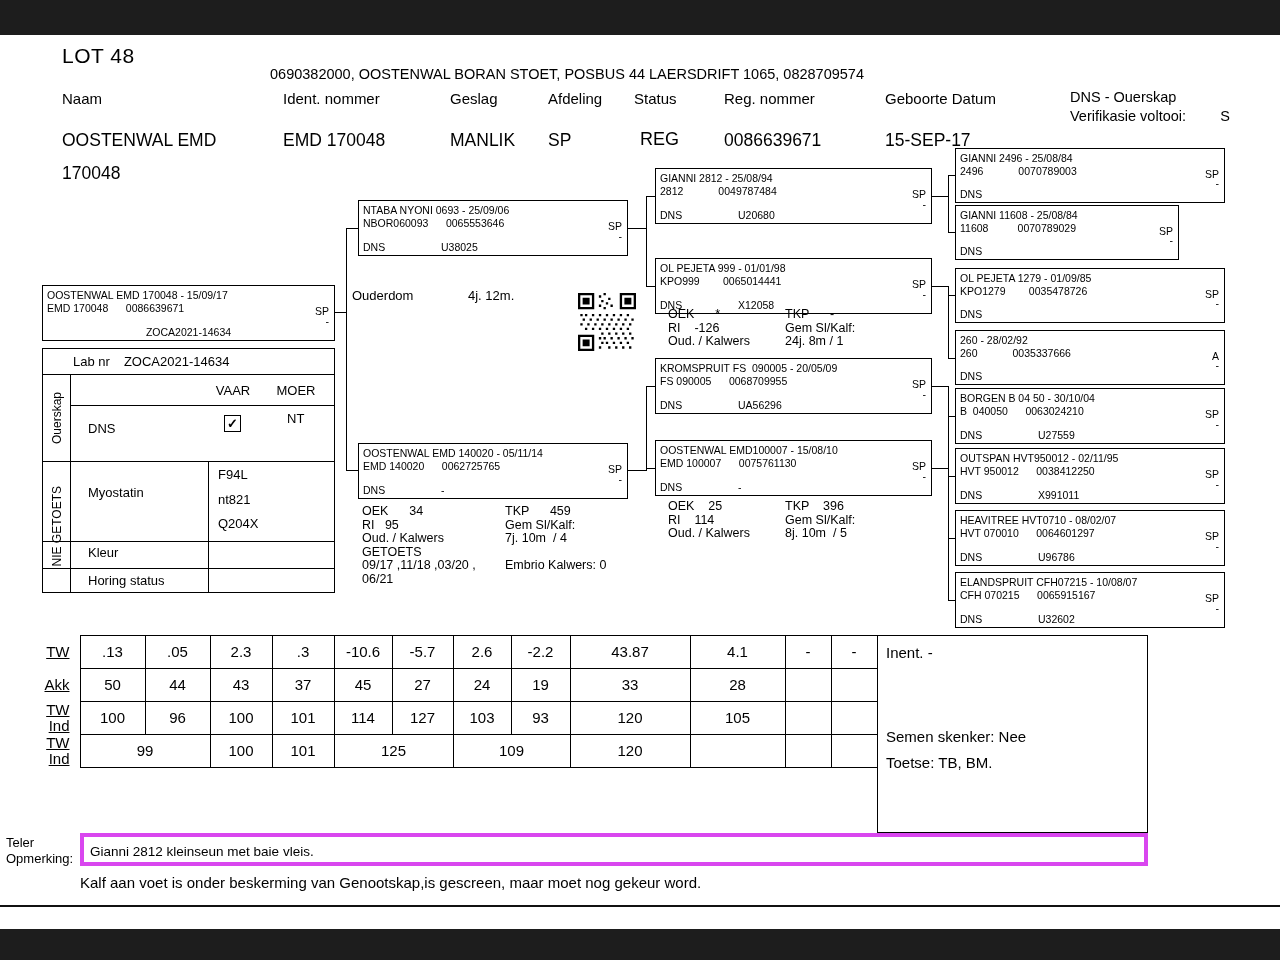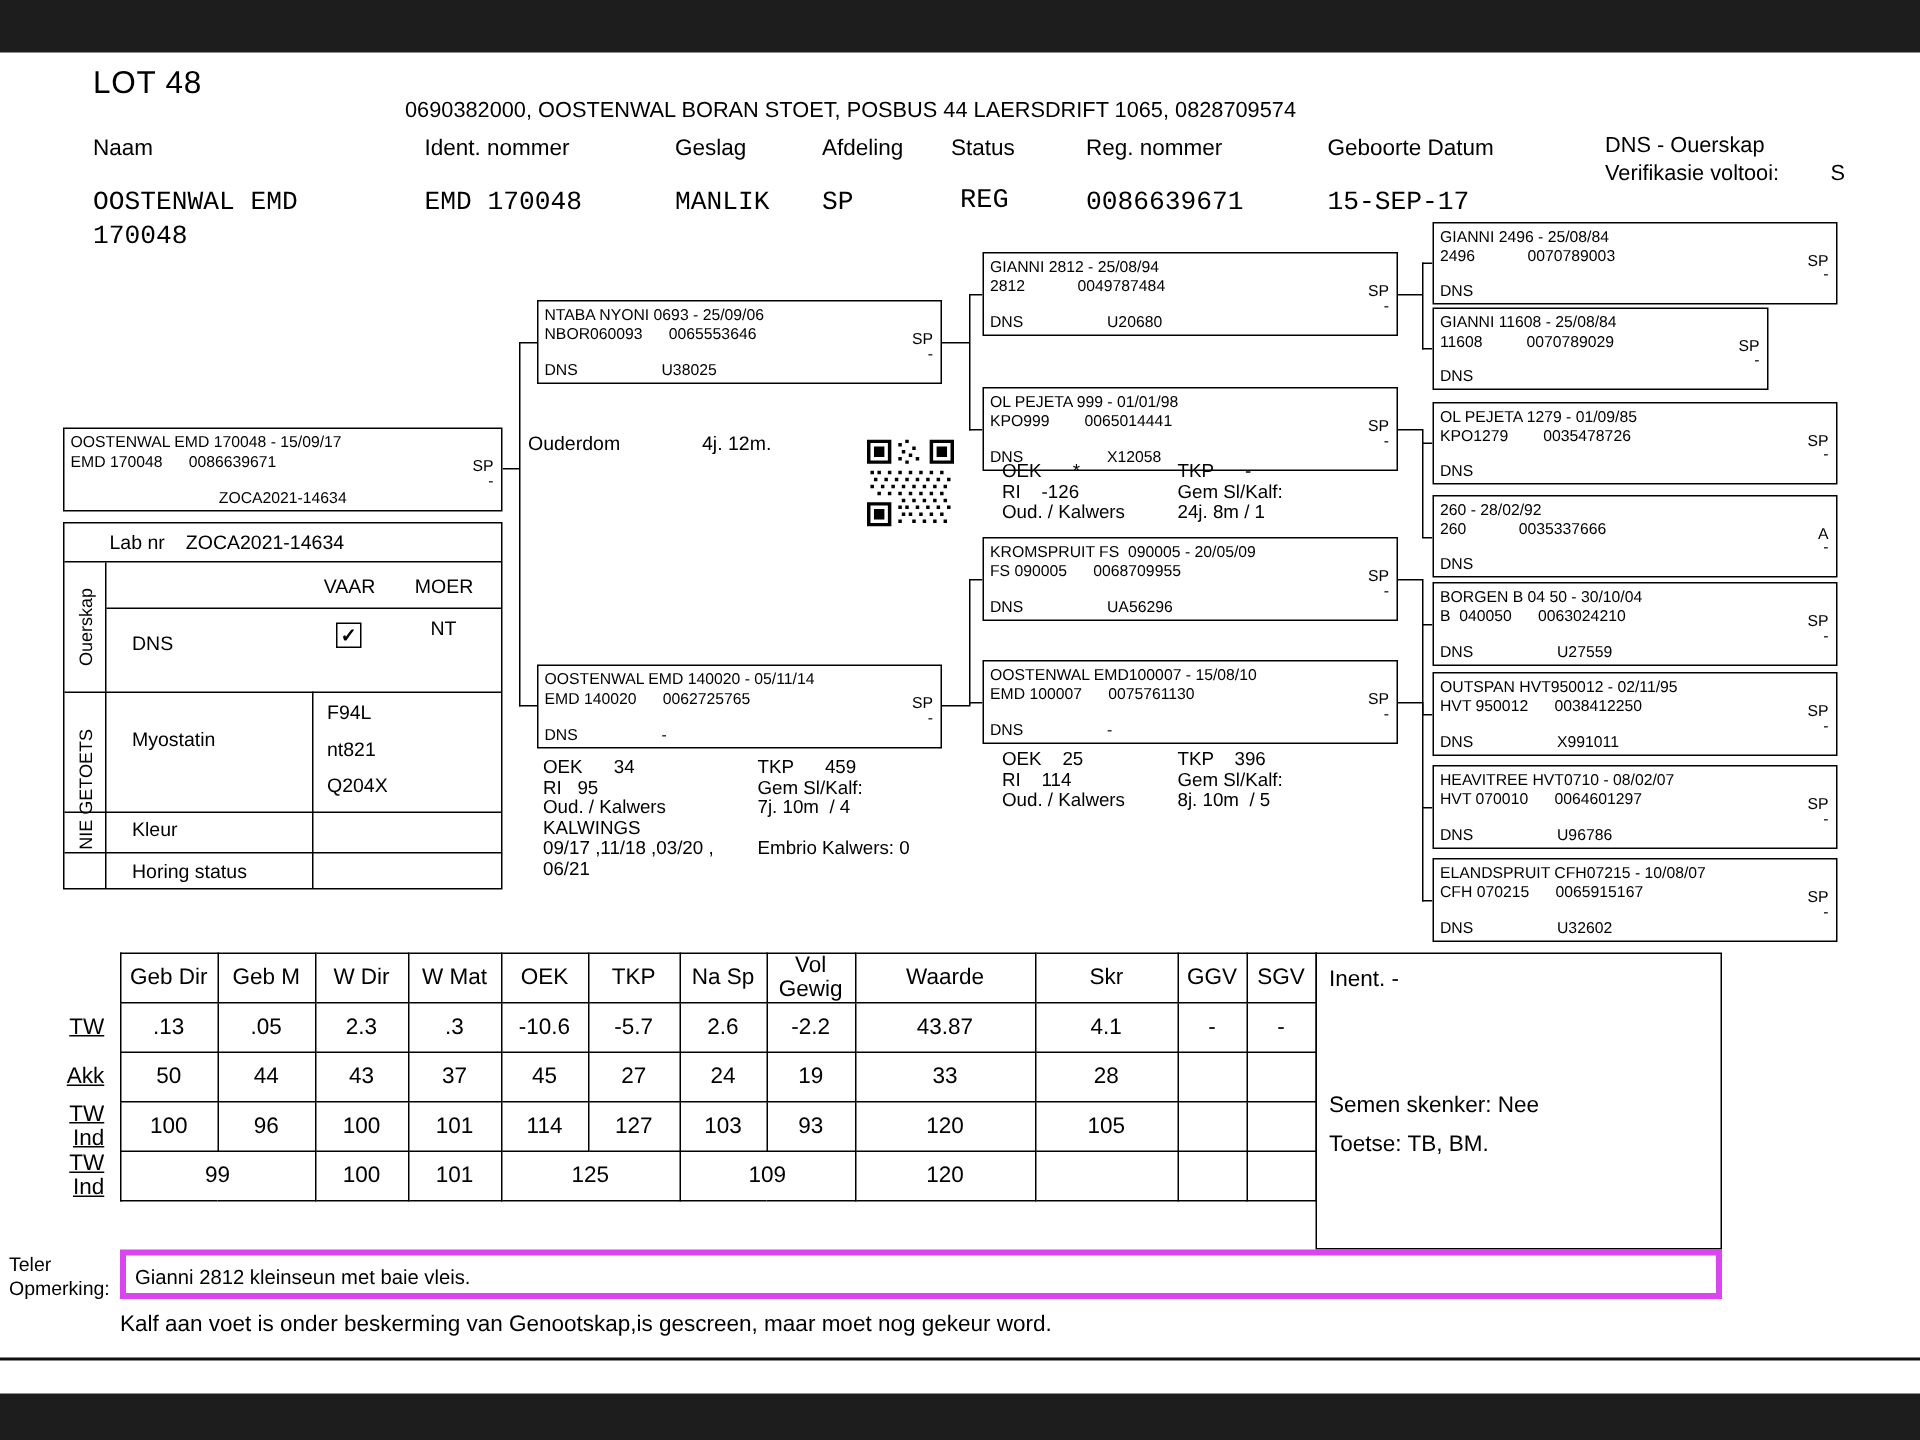--- a/index.html
+++ b/index.html
@@ -2,21 +2,21 @@
 <html><head>
 <meta charset="utf-8">
 <style>
   html,body{margin:0;padding:0;background:#fff;}
   body{width:1280px;height:960px;position:relative;overflow:hidden;
        font-family:"Liberation Sans",sans-serif;color:#000;}
   .abs{position:absolute;}
   .band{position:absolute;left:0;width:1280px;background:#1d1d1d;}
   .rule{position:absolute;left:0;top:905px;width:1280px;height:2px;background:#111;}
   .hlabel{position:absolute;font-size:15px;}
-  .hvalue{position:absolute;font-size:17.5px;line-height:23px;font-family:Liberation Mono, monospace;}
+  .hvalue{position:absolute;font-size:17.5px;line-height:33px;}
   .lot{position:absolute;left:62px;top:44px;font-size:21px;letter-spacing:.5px;}
   .contact{position:absolute;left:270px;top:66px;font-size:14.5px;}
   .pbox{position:absolute;border:1px solid #000;background:#fff;box-sizing:border-box;
         font-size:10.5px;line-height:12px;padding:3px 4px;}
   .pb-name,.pb-id{white-space:pre;}
   .pb-id{margin-top:1px;}
   .pb-cat{position:absolute;right:5px;top:19px;}
   .pb-dash{position:absolute;right:5px;bottom:13px;}
   .pb-dns{position:absolute;left:4px;right:4px;bottom:2px;display:flex;}
   .pb-dns .lbl{display:inline-block;width:78px;}
@@ -274,21 +274,21 @@
 <div class="stats" style="left:785px;top:308px">
   <div>TKP      -</div>
   <div>Gem Sl/Kalf:</div>
   <div>24j. 8m / 1</div>
 </div>
 
 <div class="stats" style="left:362px;top:505px">
   <div>OEK      34</div>
   <div>RI   95</div>
   <div>Oud. / Kalwers</div>
-  <div>KALWINGS</div>
+  <div>GETOETS</div>
   <div>09/17 ,11/18 ,03/20 ,</div>
   <div>06/21</div>
 </div>
 <div class="stats" style="left:505px;top:505px">
   <div>TKP      459</div>
   <div>Gem Sl/Kalf:</div>
   <div>7j. 10m  / 4</div>
   <div></div>
   <div>Embrio Kalwers: 0</div>
 </div>
@@ -354,35 +354,20 @@
       <col style="width:61px">
       <col style="width:58px">
     <col style="width:59px">
       <col style="width:120px">
       <col style="width:95px">
       <col style="width:46px">
       <col style="width:46px">
   </colgroup>
   <tbody>
   <tr>
-    <td class="rl"></td>
-    <th>Geb Dir</th>
-    <th>Geb M</th>
-    <th>W Dir</th>
-    <th>W Mat</th>
-    <th>OEK</th>
-    <th>TKP</th>
-    <th>Na Sp</th>
-    <th>Vol Gewig</th>
-    <th>Waarde</th>
-    <th>Skr</th>
-    <th>GGV</th>
-    <th>SGV</th>
-  </tr>
-  <tr>
     <td class="rl">TW</td>
     <td>.13</td>
     <td>.05</td>
     <td>2.3</td>
     <td>.3</td>
     <td>-10.6</td>
     <td>-5.7</td>
     <td>2.6</td>
     <td>-2.2</td>
     <td>43.87</td>

